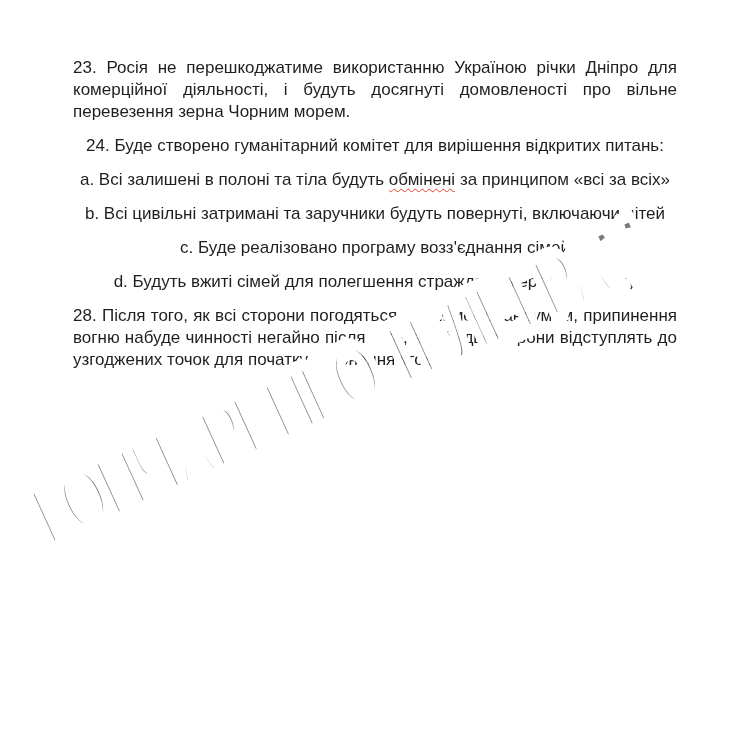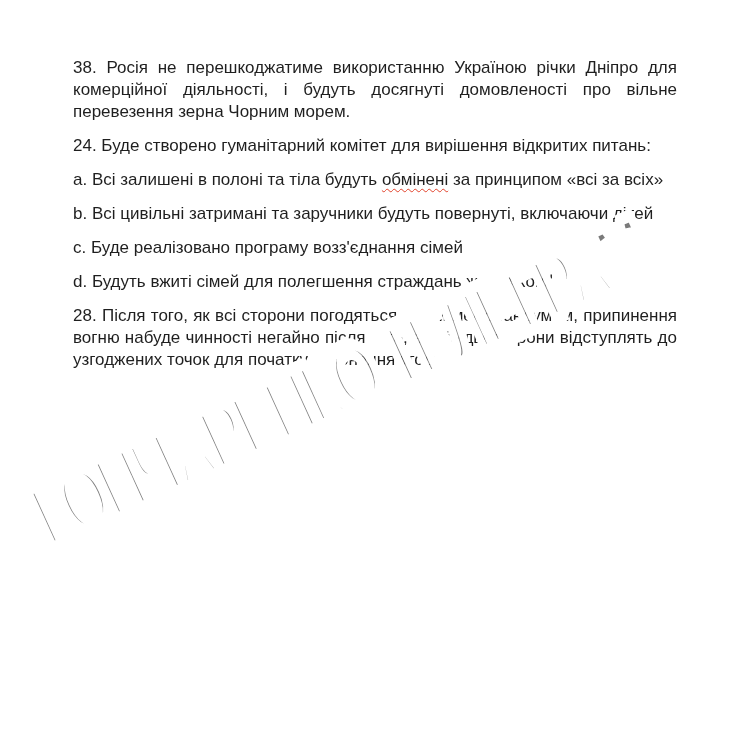--- a/index.html
+++ b/index.html
@@ -22,21 +22,21 @@
     position: relative;
     z-index: 1;
     padding: 57px 73px 0 73px;
     width: 604px;
     font-size: 17px;
     line-height: 22px;
     color: #1f1f1f;
   }
   .doc p {
     margin: 0 0 12px 0;
-    text-align: left;
+    text-align: center;
   }
   .doc p.justify {
     text-align: justify;
   }
   .spell {
     text-decoration-line: underline;
     text-decoration-style: wavy;
     text-decoration-color: var(--spell-color, #e2432c);
     text-decoration-thickness: 1px;
     text-underline-offset: 3px;
@@ -72,21 +72,21 @@
 </head>
 <body>
 
 <div class="page">
 
   <div class="wm wm-back">
     <span>ГОНЧАРЕНКО ТЕЛЕГРАМ</span>
   </div>
 
   <div class="doc" style="color: rgb(31, 31, 31);">
-      <p class="justify"><span>38. Росія не перешкоджатиме використанню Україною річки Дніпро для комерційної діяльності, і будуть досягнуті домовленості про вільне перевезення зерна Чорним морем.</span></p>
+      <p class="justify"><span>23. Росія не перешкоджатиме використанню Україною річки Дніпро для комерційної діяльності, і будуть досягнуті домовленості про вільне перевезення зерна Чорним морем.</span></p>
       <p><span>24. Буде створено гуманітарний комітет для вирішення відкритих питань:</span></p>
       <p><span>a. Всі залишені в полоні та тіла будуть </span><span class="spell">обмінені</span><span> за принципом «всі за всіх»</span></p>
       <p><span>b. Всі цивільні затримані та заручники будуть повернуті, включаючи дітей</span></p>
       <p><span>c. Буде реалізовано програму возз'єднання сімей</span></p>
       <p><span>d. Будуть вжиті сімей для полегшення страждань жертв конфлікту</span></p>
       <p class="justify"><span>28. Після того, як всі сторони погодяться з цим меморандумом, припинення вогню набуде чинності негайно після того, як обидві сторони відступлять до узгоджених точок для початку виконання угоди</span></p>
     </div>
 
   <div class="wm wm-front" aria-hidden="true">
     <span>ГОНЧАРЕНКО ТЕЛЕГРАМ</span>

